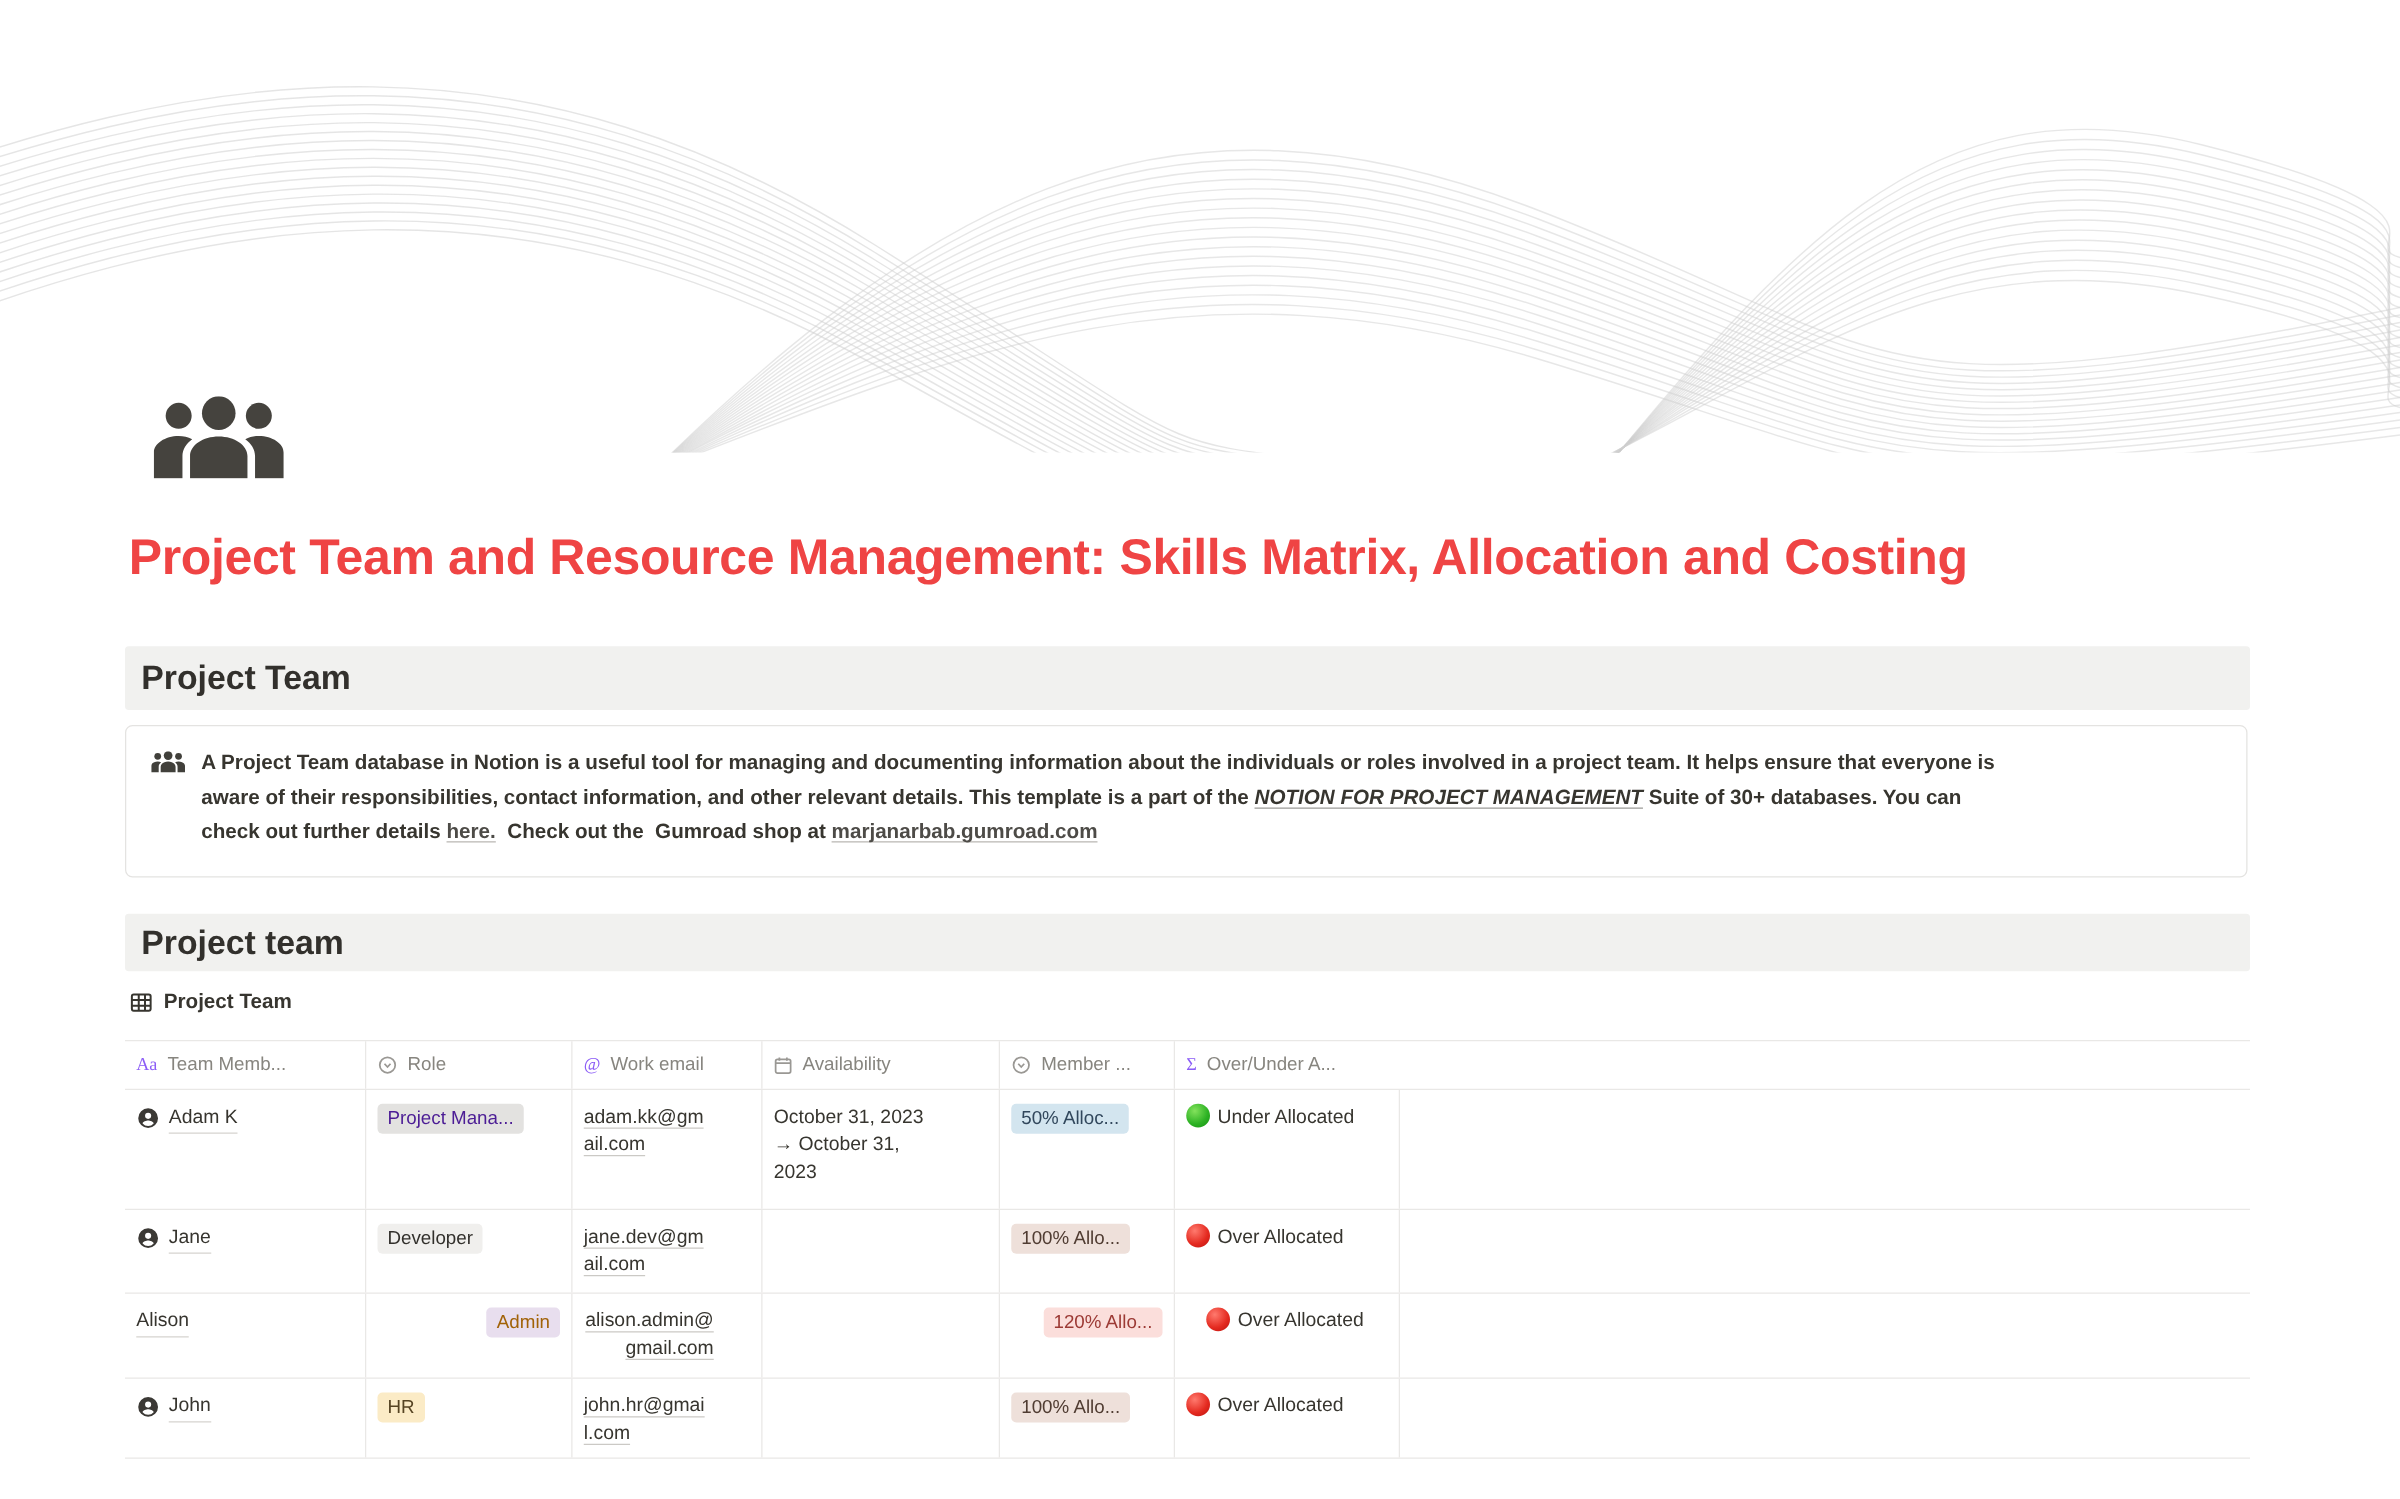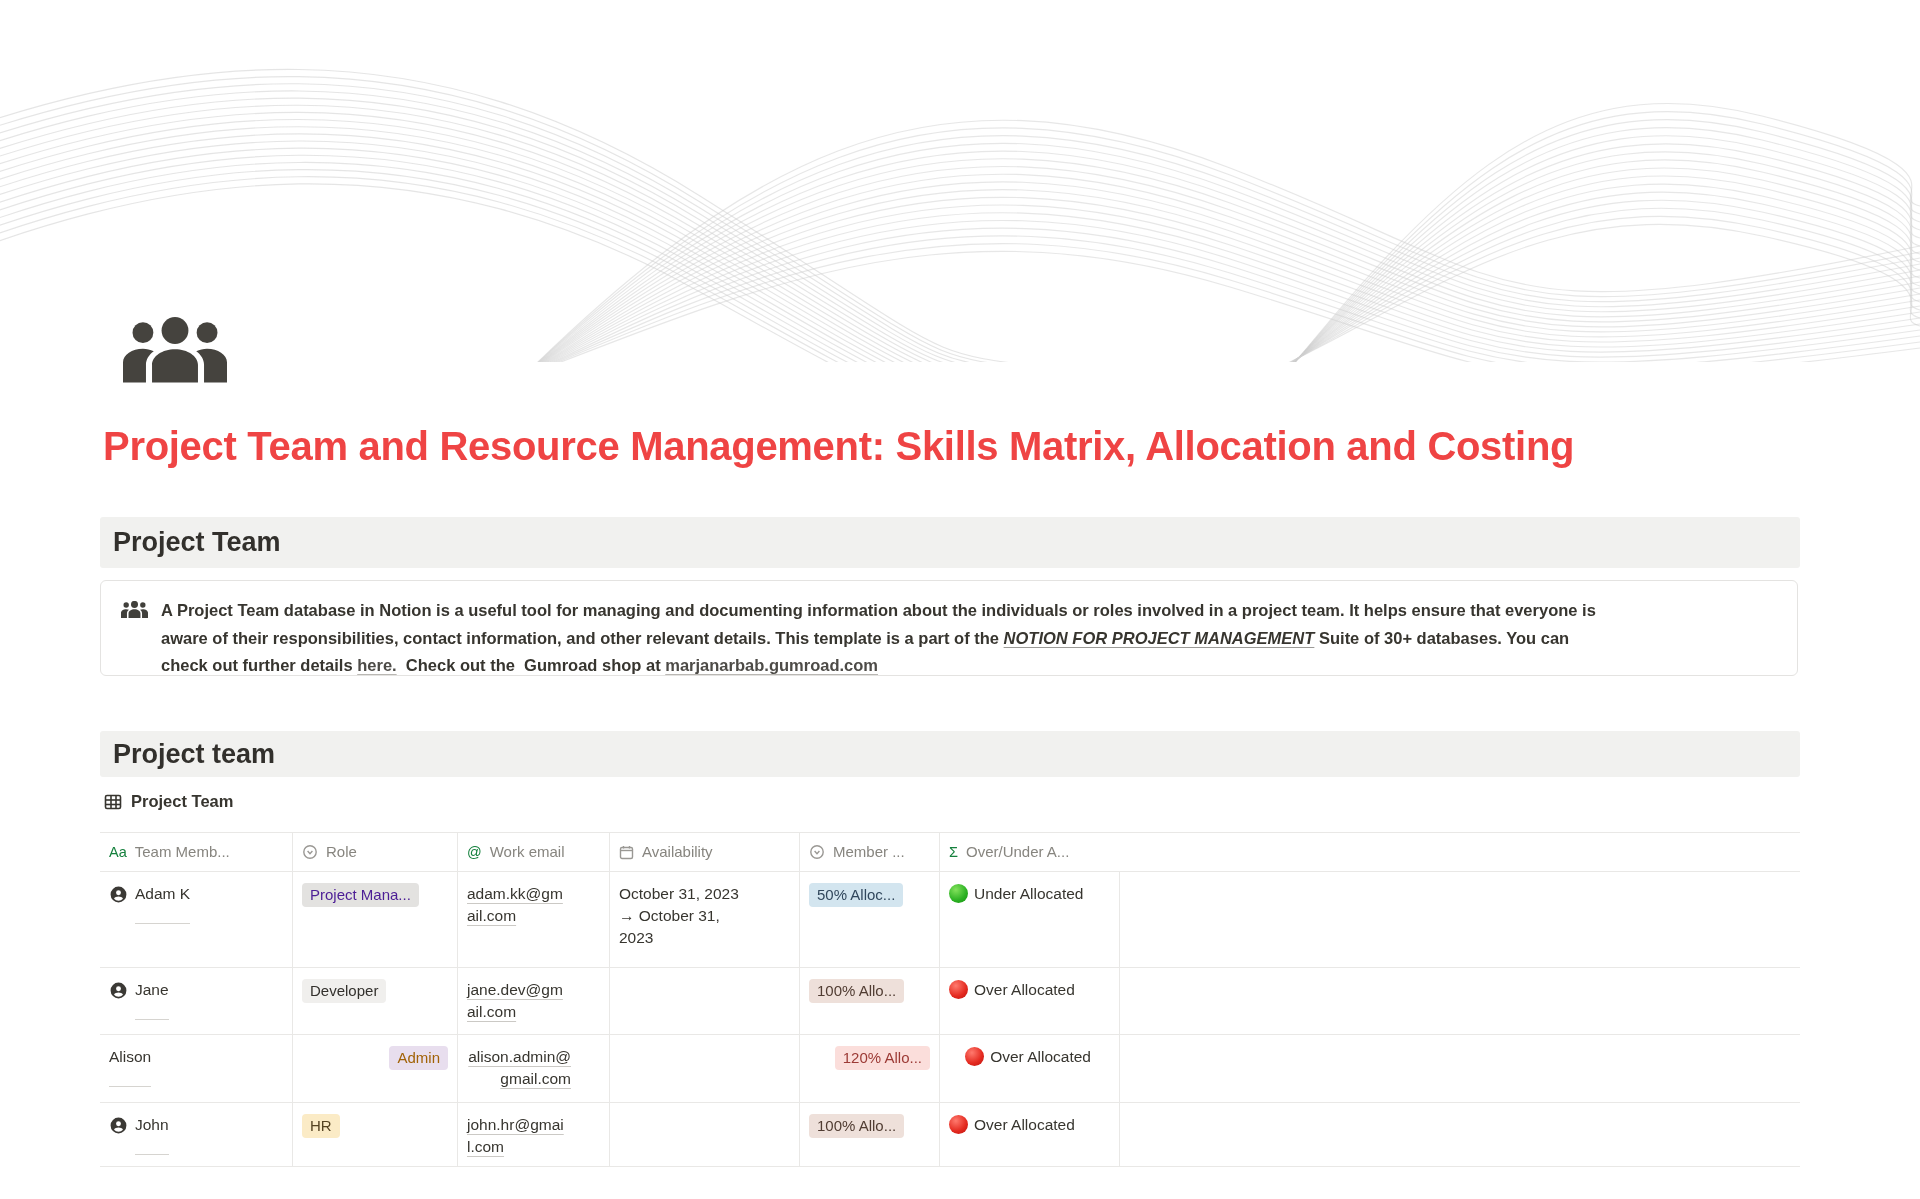--- a/index.html
+++ b/index.html
@@ -19,21 +19,21 @@
                 font-size:40px; font-weight:700; color:#ef4444; letter-spacing:-0.3px; }
 
   
   .h2bar { position:absolute; left:100px; width:1700px; background:#F1F1EF; border-radius:3px;
            display:flex; align-items:center; padding-left:13px;
            font-size:27px; font-weight:700; color:#32302c; }
   .h2bar.first  { top:517px; height:51px; }
   .h2bar.second { top:731px; height:46px; }
 
   
-  .callout { position:absolute; left:100px; top:580px; width:1698px; height:96px;
+  .callout { position:absolute; left:100px; top:580px; width:1698px; height:122px;
              border:1px solid #e4e3e1; border-radius:6px; background:#fff;
              display:flex; padding:16px 16px 0 20px; }
   .callout-icon { flex:0 0 auto; width:27px; margin-top:4px; margin-right:13px; }
   .callout-icon svg { width:27px; height:17px; fill:#41403b; }
   .callout-body { font-size:16.5px; line-height:27.5px; font-weight:700; color:#37352f; max-width:1610px; }
   .callout-body .ln { display:block; }
   .link-caps { font-style:italic; text-decoration:underline; text-decoration-color:#9b9a97; text-underline-offset:3px; cursor:pointer; }
   .link-ul   { text-decoration:underline; text-decoration-color:#b9b7b3; text-underline-offset:3px; color:#4d4b47; cursor:pointer; }
 
   
@@ -44,27 +44,27 @@
   
   .tbl { position:absolute; left:100px; top:832px; width:1700px; font-size:15.5px; }
   .tr { display:grid; grid-template-columns:193px 165px 152px 190px 140px 180px 680px;
         border-bottom:1px solid #e9e8e6; }
   .tr.head { border-top:1px solid #e9e8e6; height:40px; color:#87857f; font-size:15px; font-weight:400; }
   .td { padding:11px 9px 8px 9px; border-right:1px solid #e9e8e6; line-height:22px; overflow:hidden; }
   .td:last-child { border-right:none; }
   .tr.head .td { display:flex; align-items:center; gap:8px; padding-top:0; padding-bottom:0; white-space:nowrap; }
   .r1 { min-height:96px; } .r2 { min-height:67px; } .r3 { min-height:68px;text-align:right; } .r4 { min-height:58px; }
 
-  .prop-ic { color:#15803d; font-size:14.5px; flex:0 0 auto; display:inline-flex; align-items:center; }
+  .prop-ic { color:#8b5cf6; font-size:14.5px; flex:0 0 auto; display:inline-flex; align-items:center;font-family:Liberation Serif, serif; }
   .prop-ic svg { stroke:#9a9894; fill:none; stroke-width:1.4; }
 
   .name-wrap { display:flex; align-items:flex-start; gap:7px; }
   .person-ic { flex:0 0 auto; margin-top:2px; }
   .person-ic svg { width:19px; height:19px; fill:#3b3935; }
-  .page-link { font-weight:500; border-bottom:1.5px solid #d6d4d0; padding-bottom:18px; cursor:pointer; }
+  .page-link { font-weight:500; border-bottom:1.5px solid #d6d4d0; padding-bottom:1px; cursor:pointer; }
 
   .chip { display:inline-block; max-width:100%; padding:2px 8px; border-radius:4px;
           font-size:15px; line-height:20px; white-space:nowrap; }
   .chip-gray   { background:#E3E2E0; color:#4c1d95; }
   .chip-light  { background:#F0EFED; color:#32302c; }
   .chip-purple { background:#E8DEEE; color:#a16207; }
   .chip-yellow { background:#FBEBC6; color:#564423; }
   .chip-blue   { background:#D3E5EF; color:#31475c; }
   .chip-brown  { background:#EEE0DA; color:#503c32; }
   .chip-red    { background:#FBDEDB; color:#9c3a35; }

